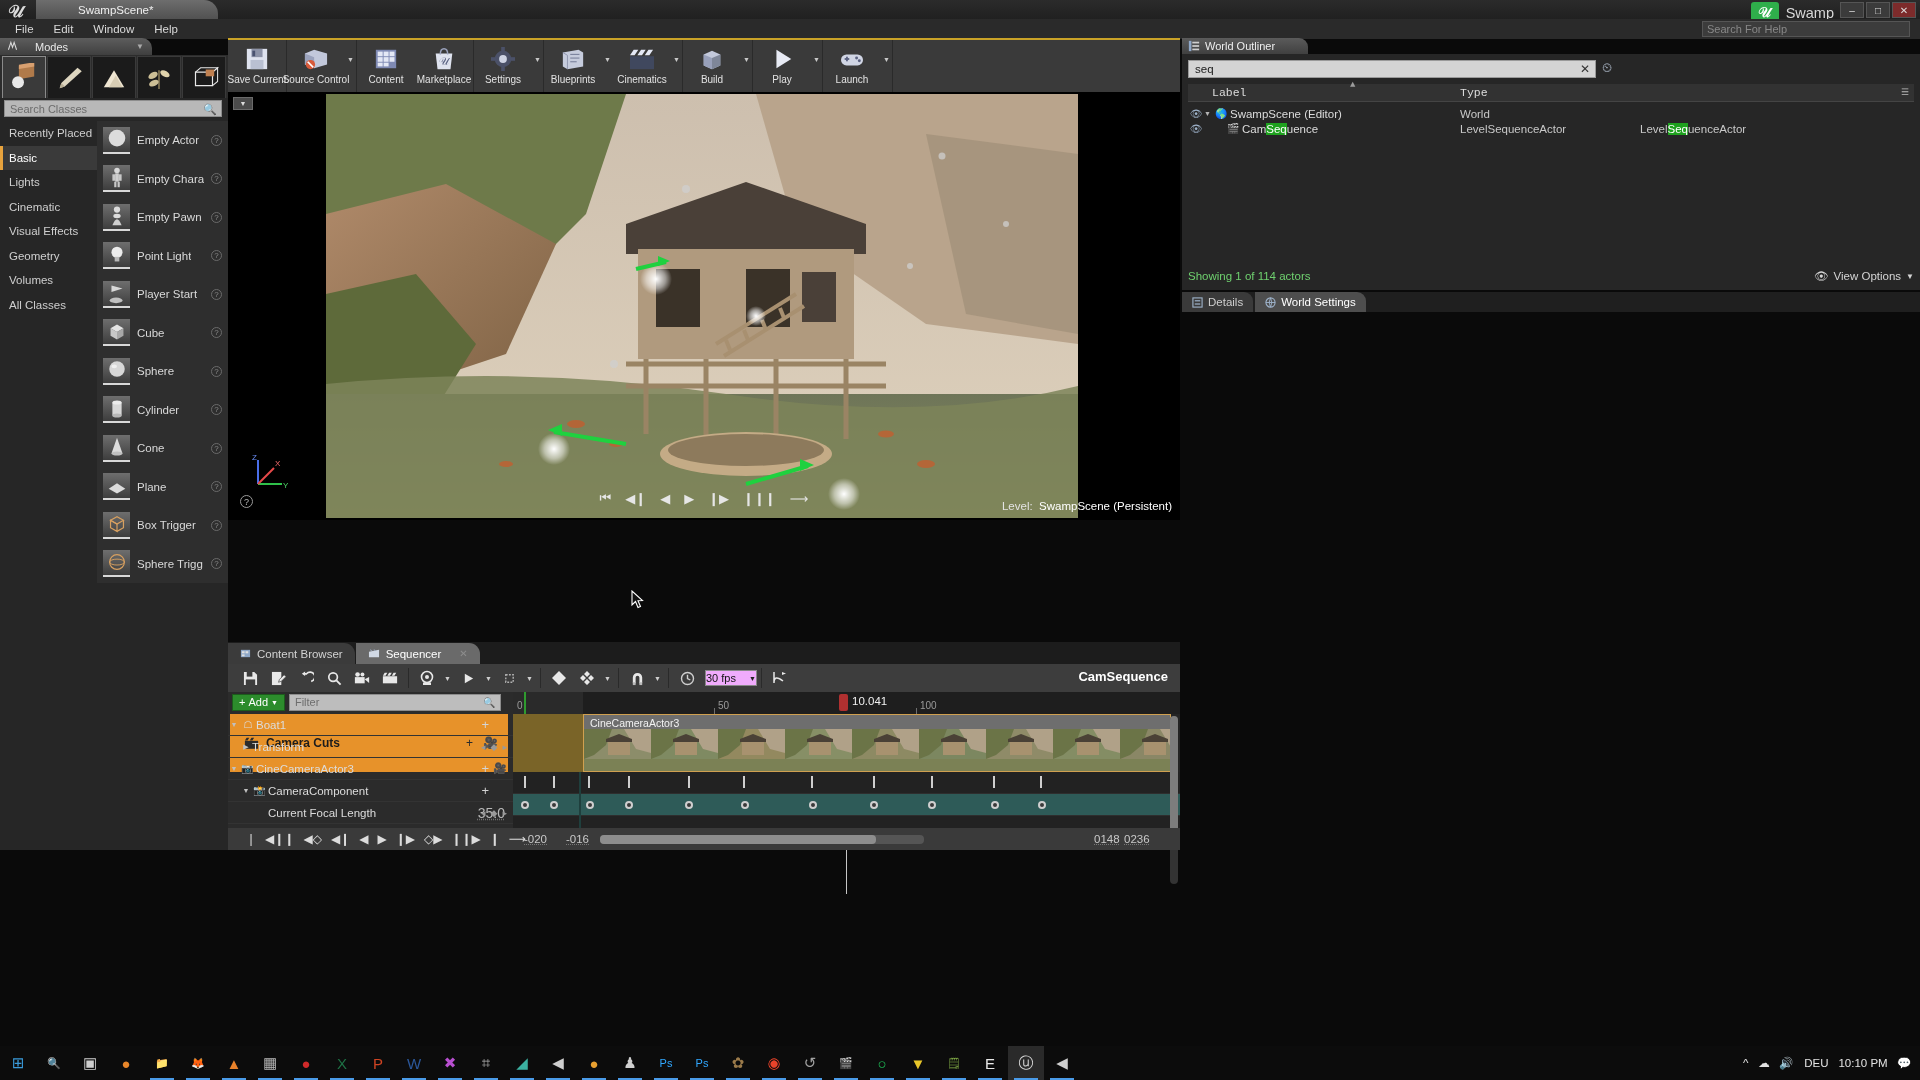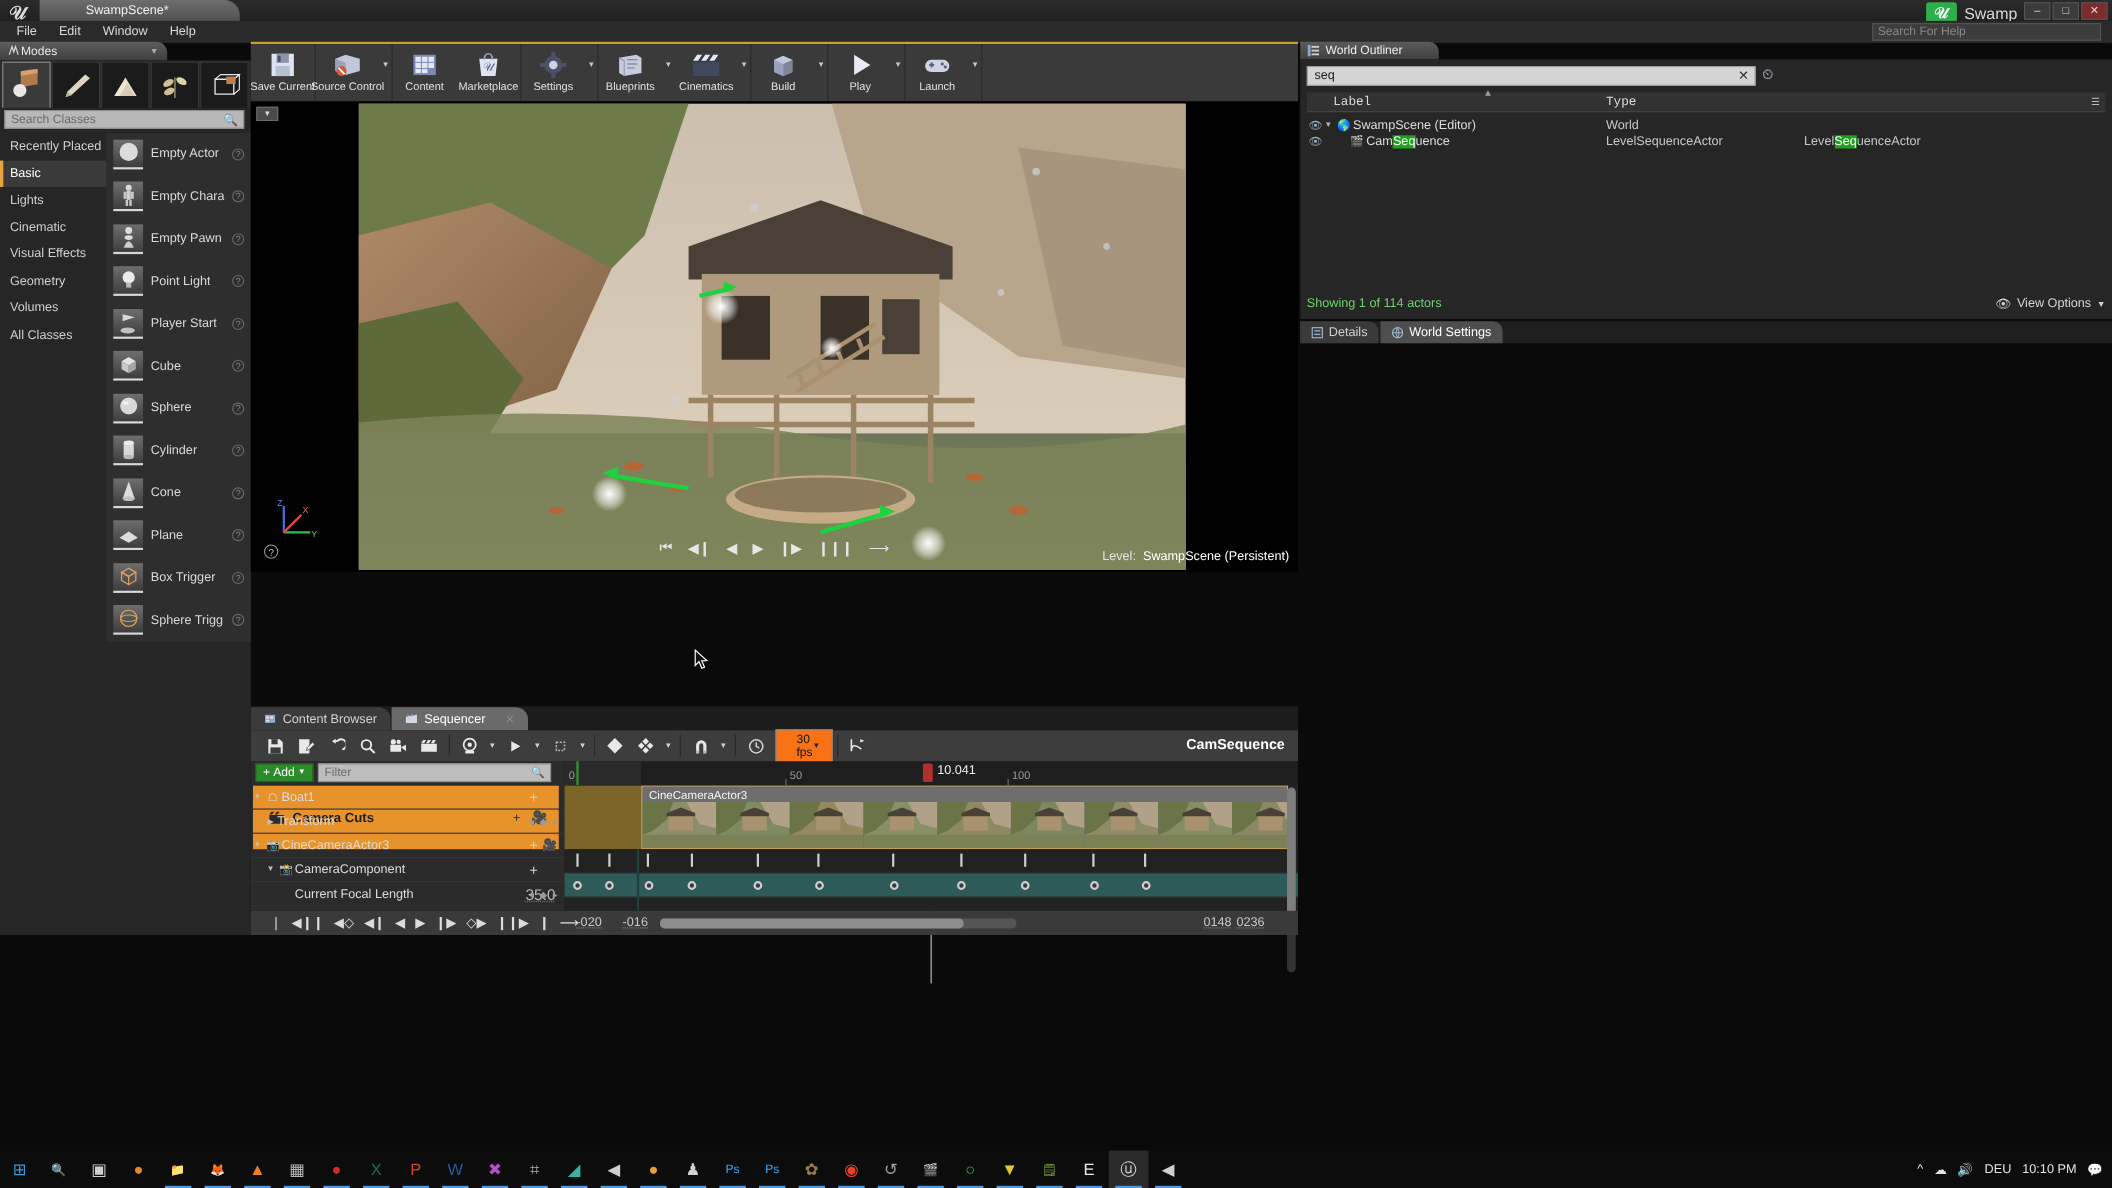--- a/index.html
+++ b/index.html
@@ -32,21 +32,21 @@
   .menubar { position:absolute; left:0; top:19px; width:1920px; height:20px;
     background:#2a2a2a; display:flex; align-items:center; padding-left:6px; gap:2px;}
   .menuitem { font-size:11.5px; color:#dadada; padding:2px 9px; cursor:default; }
   .helpsearch { position:absolute; right:10px; top:21px; width:208px; height:16px;
     background:#3c3c3c; border:1px solid #555; color:#888; font-size:11px;
     padding:1px 4px; }
 
   
   .modestab { position:absolute; left:0; top:38px; width:152px; height:17px;
     background:linear-gradient(#5d5d5d,#3f3f3f); border-radius:0 10px 0 0;
-    display:flex; align-items:center; padding-left:6px; gap:0; }
+    display:flex; align-items:center; padding-left:6px; gap:16px; }
   .modestab .lbl { font-size:11px; color:#e8e8e8; }
   .modestab .arrow { position:absolute; right:8px; color:#aaa; font-size:8px; }
 
   
   .modestrip { position:absolute; left:0; top:55px; width:228px; height:46px;
     background:#2c2c2c; display:flex; align-items:center; padding-left:2px; gap:1px;}
   .modebtn { width:44px; height:44px; background:#1b1b1b; border:1px solid #3a3a3a;
     display:flex; align-items:center; justify-content:center; }
   .modebtn.active { border:1px solid #8a8a8a; background:#3a3a3a;}
 
@@ -158,22 +158,22 @@
   
   .seqpanel { position:absolute; left:228px; top:664px; width:952px; height:186px;
     background:#2b2b2b; }
   .seqtoolbar { position:absolute; left:0; top:0; width:952px; height:28px;
     background:#3d3d3d; display:flex; align-items:center; padding-left:8px; gap:0px;}
   .sqb { width:28px; height:26px; display:flex; align-items:center; justify-content:center;
     color:#e8e8e8; }
   .sqcaret { width:13px; height:26px; display:flex; align-items:center;
      justify-content:center; color:#cfcfcf; font-size:7px;}
   .sqsep { width:1px; height:20px; background:#2a2a2a; margin:0 4px; }
-  .fpsbox { width:52px; height:30px; background:#f97316; border:1px solid #888;
-    display:flex; align-items:center; justify-content:space-between; padding:0 18px;
+  .fpsbox { width:52px; height:16px; background:#f0abfc; border:1px solid #888;
+    display:flex; align-items:center; justify-content:space-between; padding:0 0;
     font-size:11px; color:#141414; }
   .fpsbox .car { font-size:7px; color:#222; }
   .seqtitle { position:absolute; right:12px; top:5px; font-size:13px; color:#fff;
     font-weight:bold; }
 
   
   .seqaddrow { position:absolute; left:0; top:28px; width:285px; height:20px;
     background:#2b2b2b; display:flex; align-items:center; gap:4px; padding-left:4px; }
   .addbtn { height:17px; background:#2c8c2c; border:1px solid #1c5c1c; color:#fff;
     font-size:11px; display:flex; align-items:center; gap:3px; padding:0 6px;}

